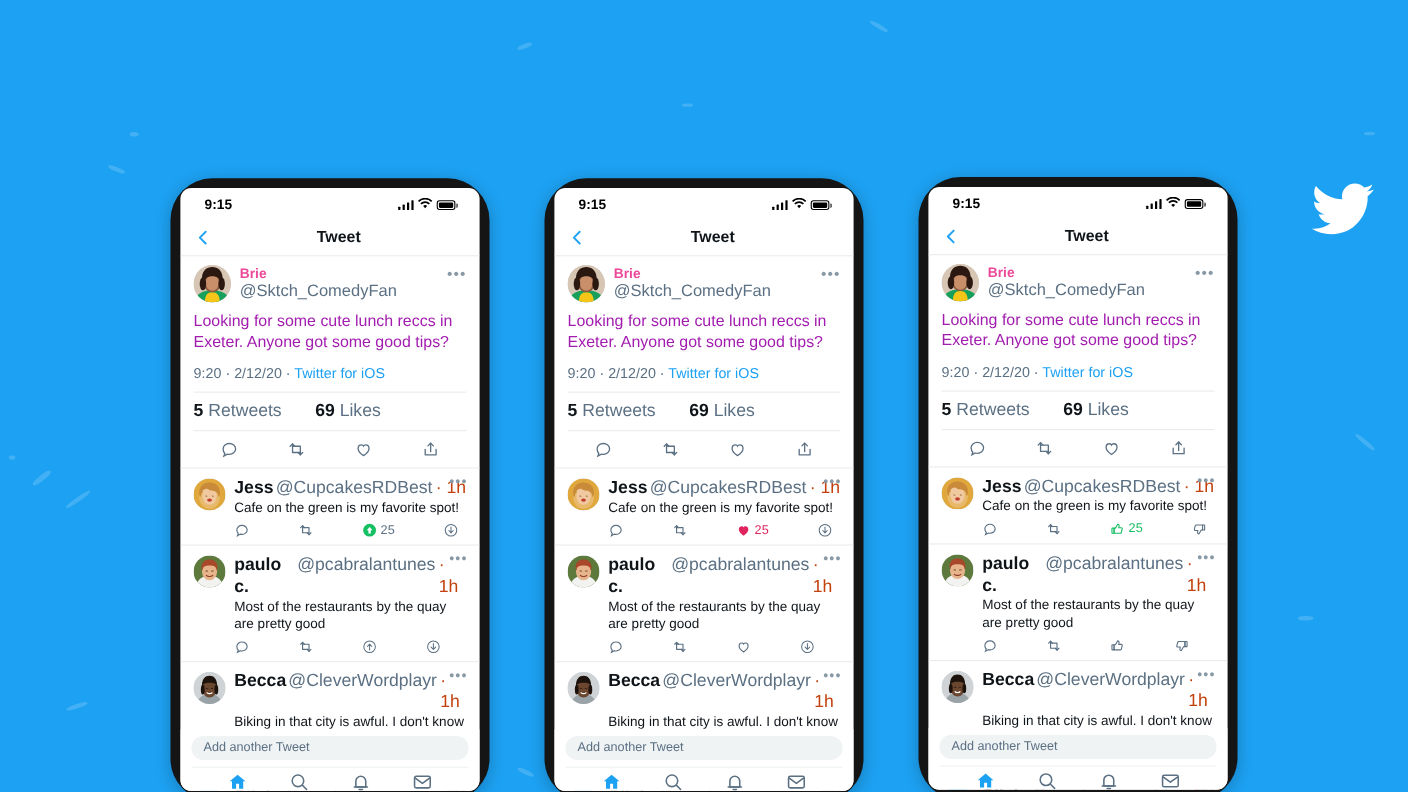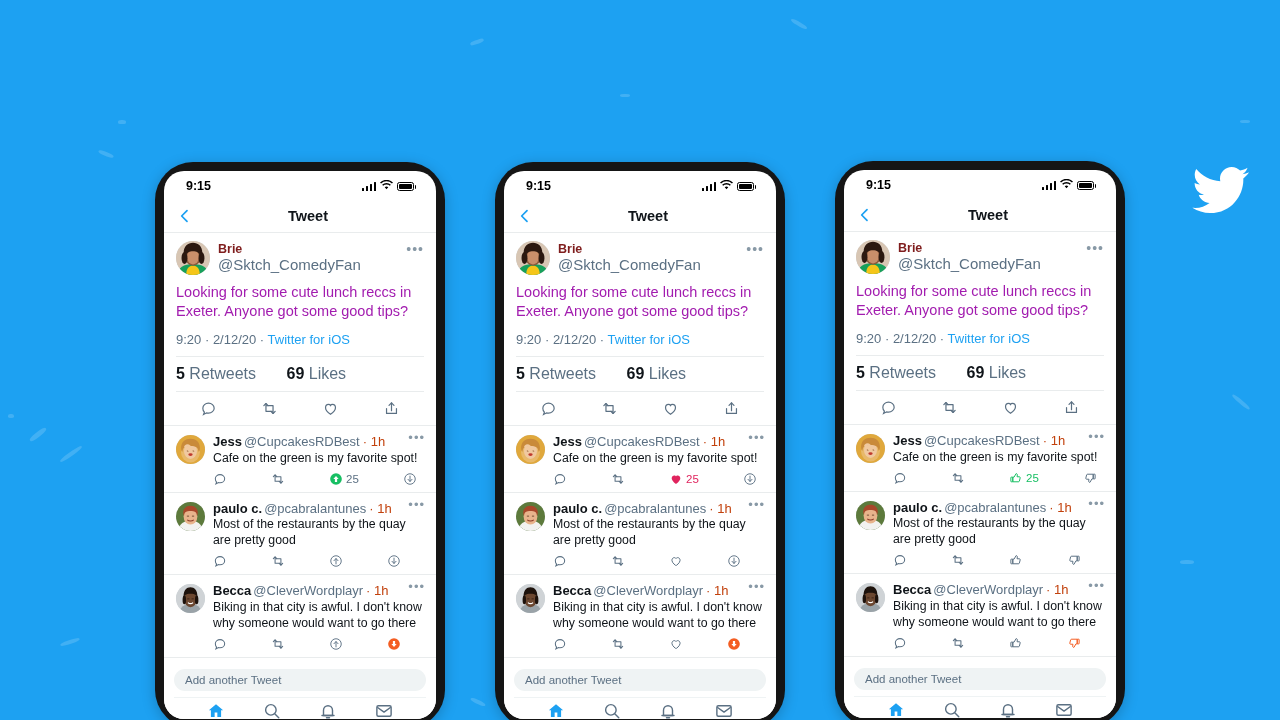--- a/index.html
+++ b/index.html
@@ -30,21 +30,21 @@
     padding:9px;
     box-shadow:0 3px 14px rgba(0,0,0,.22);
   }
   .phone.p1 { left:155px; top:162px; }
   .phone.p2 { left:495px; top:162px; }
   .phone.p3 { left:835px; top:161px; }
 
   .screen {
     width:100%; height:100%;
     background:#fff;
-    border-radius:20px;
+    border-radius:10px;
     overflow:hidden;
     position:relative;
     display:flex; flex-direction:column;
   }
 
   
   .statusbar {
     height:28px; flex:0 0 28px;
     display:flex; align-items:center; justify-content:space-between;
     padding:2px 22px 0 22px;
@@ -80,21 +80,21 @@
   
   .tweet-main { padding:8px 12px 0 12px; }
   .tw-head { display:flex; align-items:flex-start; gap:8px; }
   .avatar {
     width:34px; height:34px; border-radius:50%;
     flex:0 0 34px; overflow:hidden; position:relative;
     background:#cfd9de;
   }
   .avatar svg{display:block;width:100%;height:100%;}
   .names { flex:1; line-height:1.15; padding-top:1px; }
-  .dname { font-size:12.5px; font-weight:bold; color:#7f1d1d; }
+  .dname { font-size:12.5px; font-weight:bold; color:#ec4899; }
   .uname { font-size:15px; color:#5b7083; }
   .dots { color:#8899a6; font-size:14px; letter-spacing:1px; line-height:8px; padding-top:4px; cursor:pointer; }
 
   .tw-body {
     font-size:14.5px; color:#a21caf; line-height:1.32;
     margin-top:8px;
   }
   .tw-meta { font-size:13px; color:#5b7083; margin-top:11px; }
   .tw-meta a { color:#1da1f2; text-decoration:none; }
 
@@ -116,21 +116,21 @@
   
   .replies { flex:1; overflow:hidden; }
   .reply {
     display:flex; gap:8px;
     padding:8px 12px 6px 12px;
     border-bottom:1px solid #e9eced;
     position:relative;
   }
   .reply .avatar { width:29px; height:29px; flex:0 0 29px; margin-top:1px; }
   .r-main { flex:1; min-width:0; }
-  .r-head { display:flex; align-items:baseline; font-size:13px; line-height:1.2; }
+  .r-head { display:flex; align-items:baseline; font-size:16px; line-height:1.2; }
   .r-name { font-weight:bold; color:#0f1419; }
   .r-handle { color:#5b7083; margin-left:2px; }
   .r-time { color:#c2410c; margin-left:3px; }
   .r-dots { position:absolute; right:11px; top:9px; color:#8899a6; font-size:13px; letter-spacing:1px; line-height:6px; cursor:pointer; }
   .r-text { font-size:12.3px; color:#0f1419; line-height:1.3; margin-top:1px; }
   .r-actions {
     display:flex; align-items:center; margin-top:5px;
     padding-right:4px;
     gap:44px;
   }

